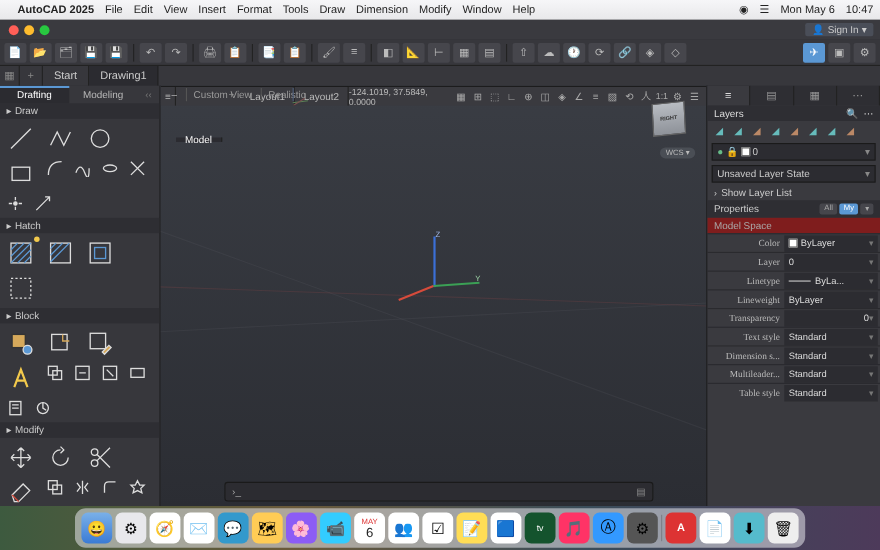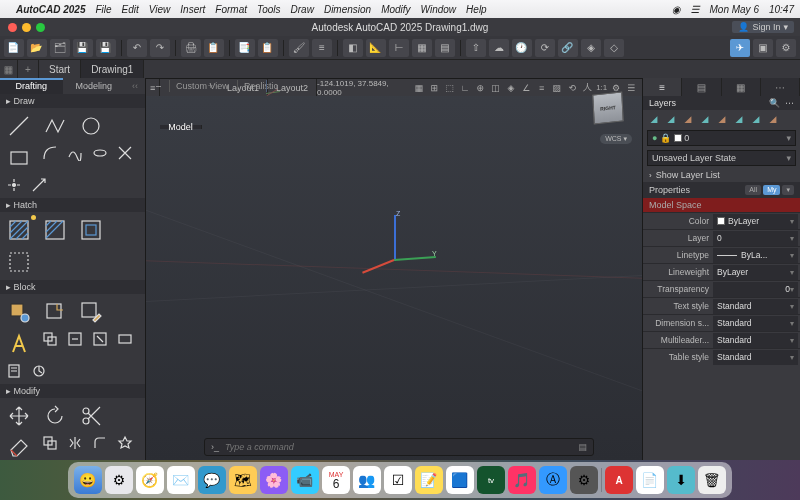--- a/index.html
+++ b/index.html
@@ -1,19 +1,19 @@
 <!DOCTYPE html>
 <html><head>
 <meta charset="utf-8">
 <style>
 * { margin: 0; padding: 0; box-sizing: border-box; font-family: -apple-system, BlinkMacSystemFont, "Segoe UI", sans-serif; user-select: none; }
 body { width: 800px; height: 500px; overflow: hidden; background: #2b2b30; }
 
 
-.mac-menubar { height: 18px; background: linear-gradient(#f6f6f8,#e8e8ea); display: flex; align-items: center; font-size: 10px; color: #222; padding: 0 6px; font-style: italic; }
+.mac-menubar { height: 18px; background: linear-gradient(#f6f6f8,#e8e8ea); display: flex; align-items: center; font-size: 10px; color: #222; padding: 0 6px; }
 .mac-menubar .left { display: flex; gap: 10px; align-items: center; }
 .mac-menubar .right { margin-left: auto; display: flex; gap: 10px; align-items: center; }
 .apple-logo { font-size: 11px; }
 .app-name-menu { font-weight: 600; }
 
 
 .titlebar { height: 18px; background: #3a3a3f; display: flex; align-items: center; font-size: 10px; color: #ccc; position: relative; }
 .traffic { display: flex; gap: 5px; padding-left: 8px; }
 .traffic span { width: 9px; height: 9px; border-radius: 50%; display: inline-block; }
 .tl-red { background: #ff5f57; } .tl-yel { background: #febc2e; } .tl-grn { background: #28c840; }
@@ -94,21 +94,21 @@
 .rp-select .dd { margin-left:auto; color:#888; }
 .rp-line { padding:2px 6px; display:flex; align-items:center; cursor:pointer; }
 .rp-line .chv { margin-right:4px; font-size:8px; }
 
 .rp-prop-hd { padding:3px 6px; background:#2e2e33; display:flex; align-items:center; }
 .rp-prop-hd .tabs { margin-left:auto; display:flex; gap:2px; }
 .rp-prop-hd .ptab { font-size:7px; background:#46464c; padding:1px 4px; border-radius:2px; cursor:pointer; color:#aaa;}
 .rp-prop-hd .ptab.on { background:#5b98d4; color:#fff; }
 .rp-section { background:#7f1d1d; padding:2px 6px; font-size:9px; color:#aaa; }
 .rp-proprow { display:flex; align-items:center; padding:0; border-top:1px solid #2a2a2e; height:17px; }
-.rp-proprow .lbl { width:70px; padding-left:6px; font-size:8.5px; color:#bbb; text-align:right; padding-right:4px; }
+.rp-proprow .lbl { width:70px; padding-left:6px; font-size:8.5px; color:#bbb; text-align:right; padding-right:4px;font-family:Liberation Serif, serif; }
 .rp-proprow .val { flex:1; background:#2c2c31; height:15px; margin:1px 2px 1px 0; padding:1px 4px; font-size:8.5px; color:#ddd; display:flex; align-items:center; }
 .rp-proprow .val .dd { margin-left:auto; color:#777; font-size:8px;}
 .rp-proprow .val .sw { width:8px;height:8px;background:#fff;border:1px solid #666;margin-right:3px;}
 
 
 .layout-tabs { position:absolute; bottom:0; left:0; right:0; height:18px; background:#3a3a3f; display:flex; align-items:stretch; font-size:9px; color:#bbb; border-top:1px solid #1a1a1a;}
 .lt-item { padding:2px 8px; border-right:1px solid #222; cursor:pointer; display:flex;align-items:center;}
 .lt-item.active { background:#2b2b30; color:#fff;margin-top:46px; }
 .lt-plus { padding:2px 6px; cursor:pointer; color:#888;}
 .status-right { margin-left:auto; display:flex; align-items:center; gap:2px; padding-right:4px; }
@@ -147,21 +147,20 @@
     <span>10:47</span>
   </div>
 </div>
 
 <div class="titlebar">
   <div class="traffic">
     <span class="tl-red"></span>
     <span class="tl-yel"></span>
     <span class="tl-grn"></span>
   </div>
-  <div class="title-text">Autodesk AutoCAD 2025   Drawing1.dwg</div>
   <div class="signin">👤 <span>Sign In</span> ▾</div>
 </div>
 
 <div class="ribbon">
   <div class="ico">📄</div>
   <div class="ico">📂</div>
   <div class="ico">🗂</div>
   <div class="ico">💾</div>
   <div class="ico">💾</div>
   <div class="sep"></div>
@@ -434,21 +433,20 @@
       <div class="xlbl">Y</div>
     </div>
 
     <div class="viewcube">
       <div class="cube">RIGHT</div>
     </div>
     <div class="wcs-tag"><span>WCS</span> ▾</div>
 
     <div class="cmdline">
       <span class="chev">›_</span>
-      <input placeholder="Type a command" style="">
       <span style="margin-left:auto;color:#888;cursor:pointer">▤</span>
     </div>
 
     <div class="layout-tabs" style="position:static;margin-top:auto">
       <div class="lt-item" style="padding:2px 4px">≡</div>
       <div class="lt-item active">Model</div>
       <div class="lt-plus">+</div>
       <div class="lt-item">Layout1</div>
       <div class="lt-item">Layout2</div>
       <div class="status-right">

